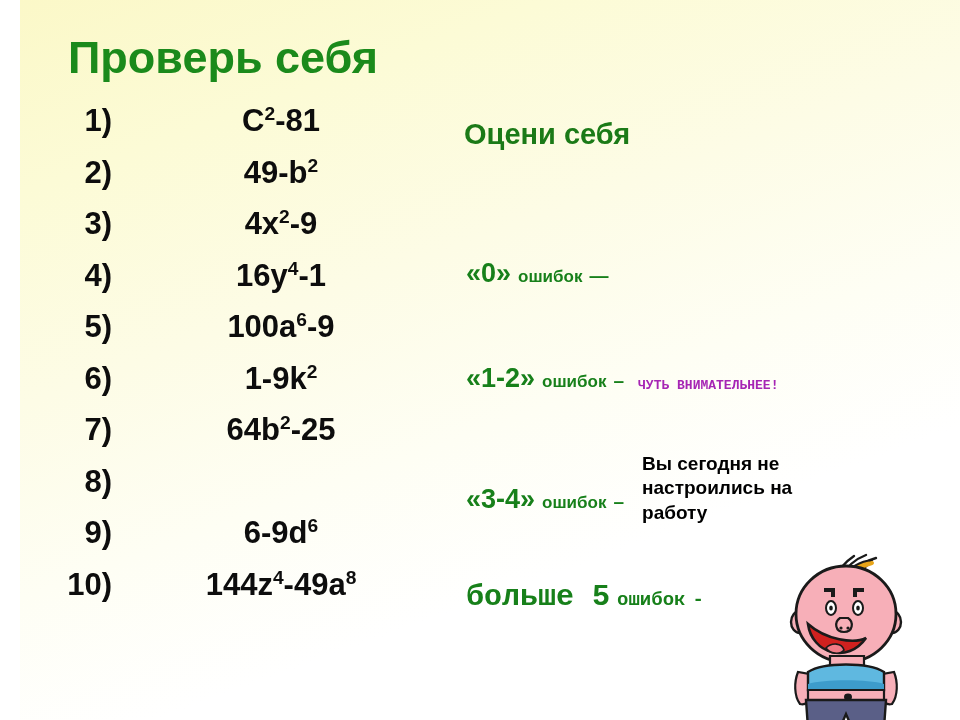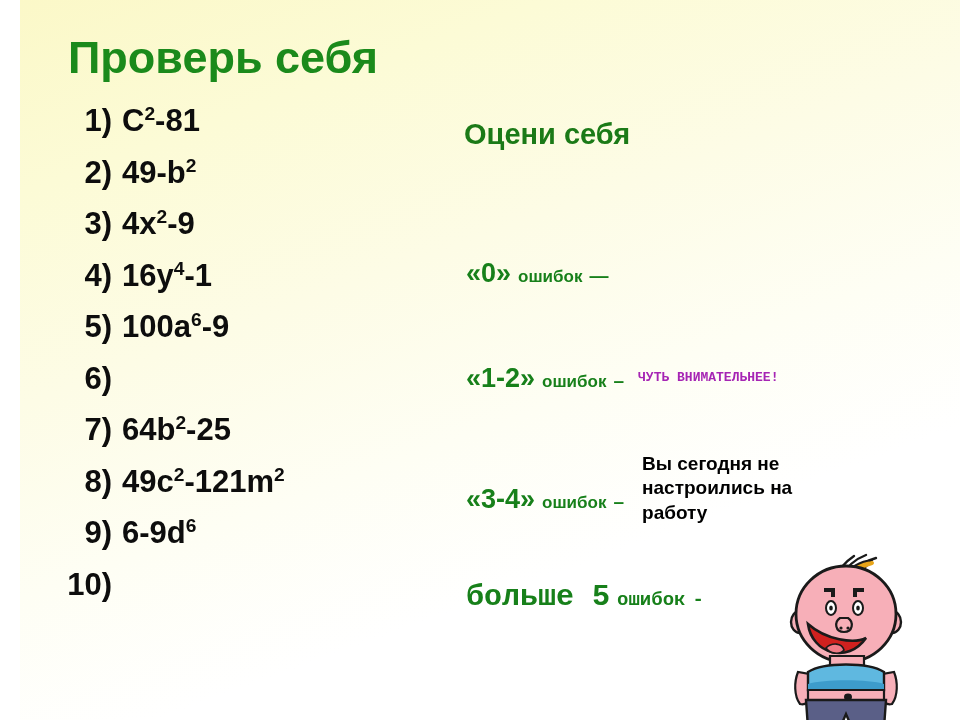--- a/index.html
+++ b/index.html
@@ -64,21 +64,21 @@
     white-space: nowrap;
   }
 
   .task-num {
     width: 62px;
     text-align: right;
     padding-right: 10px;
     flex: 0 0 62px;
   }
 
-  .task-expr { flex: 1 1 auto; }
+  .task-expr { flex: 1 1 auto; text-align: center; }
 
   .task-expr sup {
     font-size: 0.62em;
     vertical-align: super;
     line-height: 0;
   }
 
   
   #assess-title {
     position: absolute;
@@ -116,21 +116,21 @@
   
   #grade-row-0 { left: 446px; top: 258px; }
   #grade-row-0 .grade-verdict {
     color: #c8005c;
     font-size: 24px;
     margin-left: 54px;
     white-space: nowrap;
   }
 
   
-  #grade-row-1 { left: 446px; top: 363px; }
+  #grade-row-1 { left: 446px; top: 363px; align-items: flex-end; }
   #grade-row-1 .grade-verdict {
     color: #a625b4;
     font-size: 13px;
     margin-left: 14px;
     width: 215px;
     font-family: Liberation Mono, monospace;
   }
 
   
   #grade-row-2 { left: 446px; top: 452px; align-items: flex-start; }
@@ -187,39 +187,40 @@
       <span class="task-expr"><span>16y</span><sup>4</sup><span>-1</span></span>
     </div>
 
     <div class="task-row">
       <span class="task-num">5)</span>
       <span class="task-expr"><span>100a</span><sup>6</sup><span>-9</span></span>
     </div>
 
     <div class="task-row">
       <span class="task-num">6)</span>
+      <span class="task-expr"><span>1-9k</span><sup>2</sup><span></span></span>
     </div>
 
     <div class="task-row">
       <span class="task-num">7)</span>
       <span class="task-expr"><span>64b</span><sup>2</sup><span>-25</span></span>
     </div>
 
     <div class="task-row">
       <span class="task-num">8)</span>
-      <span class="task-expr"><span>49c</span><sup>2</sup><span>-121m</span><sup>2</sup></span>
     </div>
 
     <div class="task-row">
       <span class="task-num">9)</span>
       <span class="task-expr"><span>6-9d</span><sup>6</sup><span></span></span>
     </div>
 
     <div class="task-row">
       <span class="task-num">10)</span>
+      <span class="task-expr"><span>144z</span><sup>4</sup><span>-49a</span><sup>8</sup></span>
     </div>
 
   </div>
 
   <div id="assess-title">Оцени себя</div>
 
   <div class="grade-row" id="grade-row-0">
     <span class="grade-label">
       <span class="grade-count">«0»</span>
       <span class="grade-word">ошибок</span>

